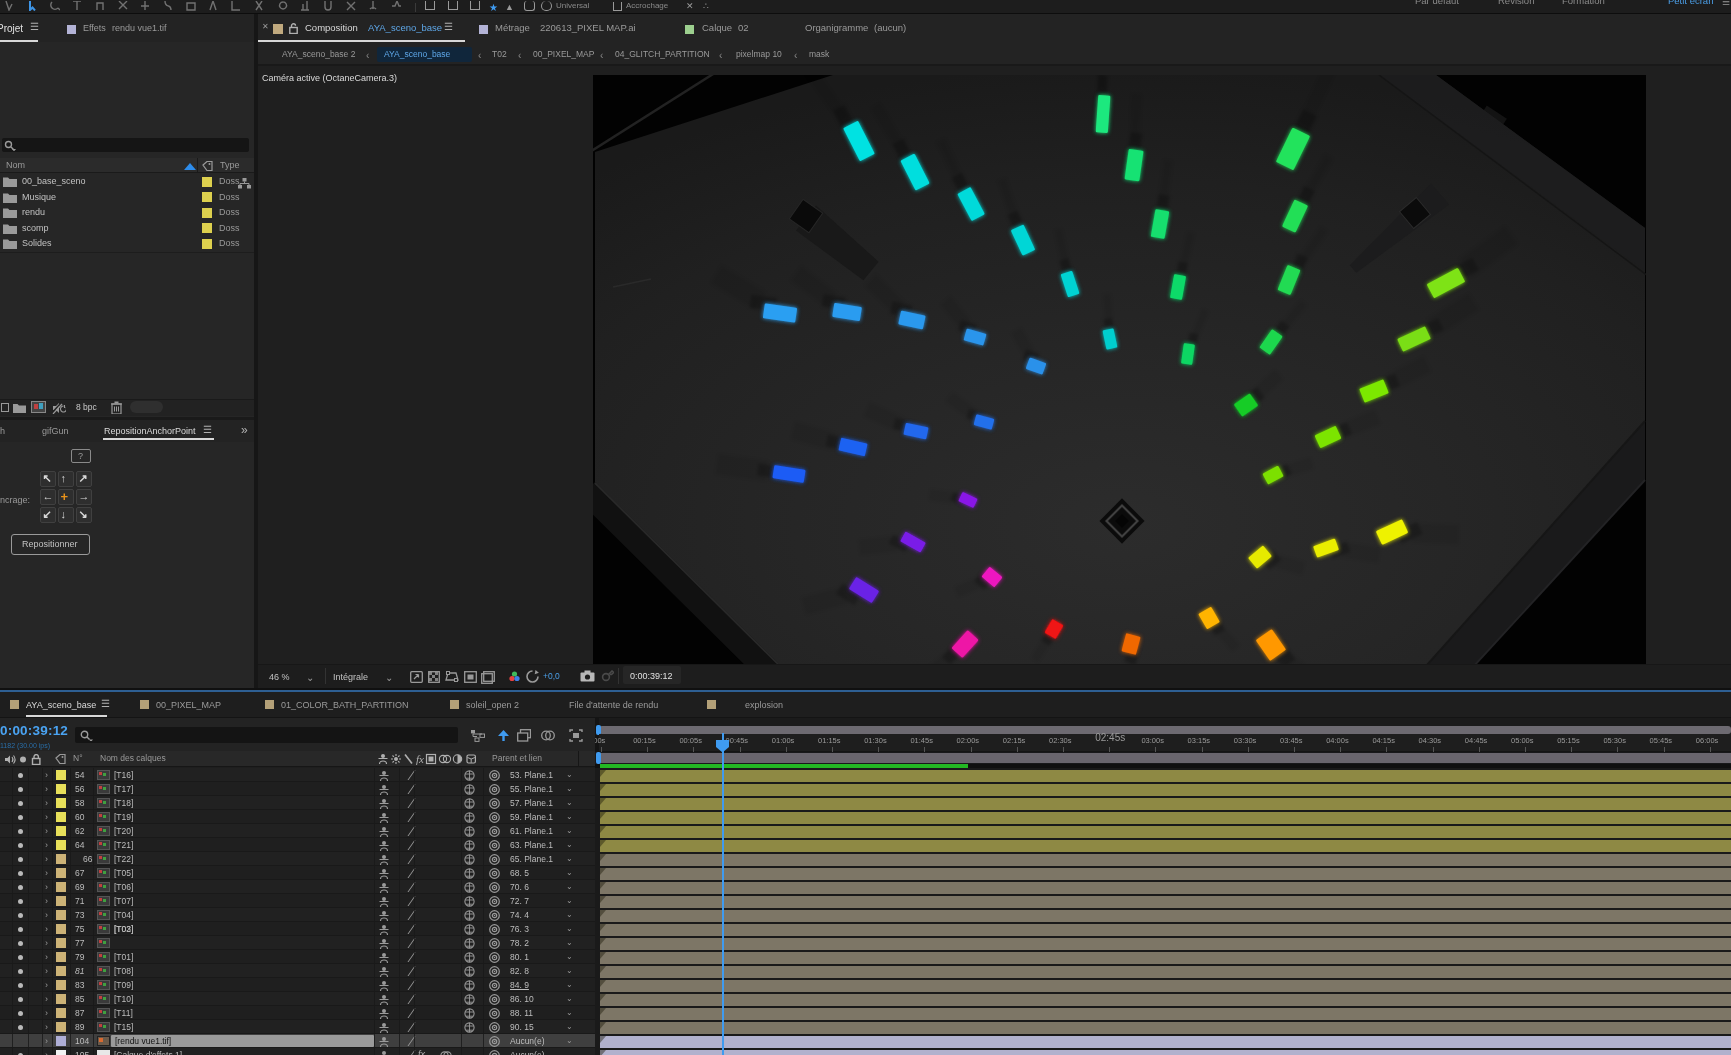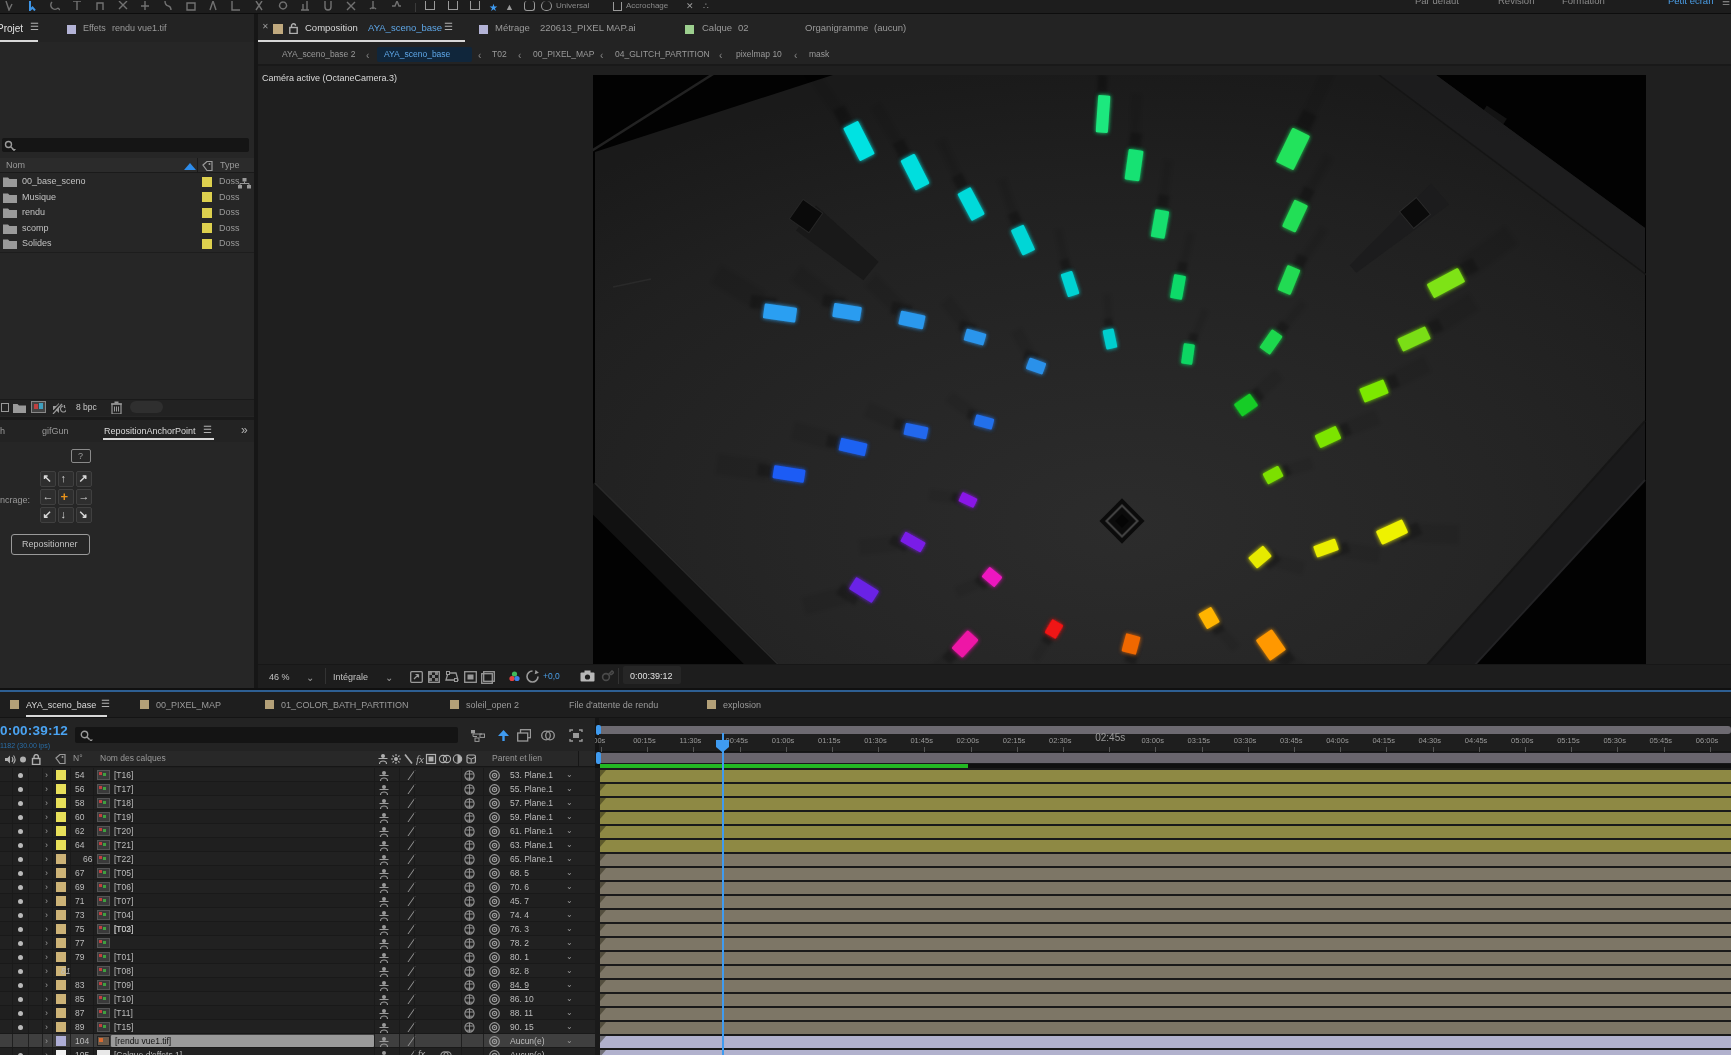--- a/index.html
+++ b/index.html
@@ -473,21 +473,21 @@
 <div class="abs" style="left:10px;top:700px;width:9px;height:9px;background:#b3a078"></div>
 <div class="abs t w9" style="left:26px;top:700px;">AYA_sceno_base</div>
 <div class="abs" style="left:140px;top:700px;width:9px;height:9px;background:#b3a078"></div>
 <div class="abs t g9" style="left:156px;top:700px;">00_PIXEL_MAP</div>
 <div class="abs" style="left:265px;top:700px;width:9px;height:9px;background:#b3a078"></div>
 <div class="abs t g9" style="left:281px;top:700px;">01_COLOR_BATH_PARTITION</div>
 <div class="abs" style="left:450px;top:700px;width:9px;height:9px;background:#b3a078"></div>
 <div class="abs t g9" style="left:466px;top:700px;">soleil_open 2</div>
 <div class="abs t g9" style="left:569px;top:700px;">File d'attente de rendu</div>
 <div class="abs" style="left:707px;top:700px;width:9px;height:9px;background:#b3a078"></div>
-<div class="abs t g9" style="left:723px;top:700px;">explosion</div>
+<div class="abs t g9" style="left:745px;top:700px;">explosion</div>
 <div class="abs t " style="left:101px;top:698px;color:#b0b0b0;font-size:10px">☰</div>
 <div class="abs" style="left:26px;top:715px;width:81px;height:2px;background:#d8d8d8"></div>
 <div class="abs" style="left:0px;top:717px;width:1731px;height:1px;background:#141414"></div>
 <div class="abs" style="left:0px;top:718px;width:595px;height:33px;background:#232323"></div>
 <div class="abs t " style="left:0px;top:723px;color:#4aa3f2;font-size:13.5px;font-weight:bold;letter-spacing:0.2px">0:00:39:12</div>
 <div class="abs t " style="left:0px;top:742px;color:#2a6ea8;font-size:7px">1182 (30.00 ips)</div>
 <div class="abs" style="left:75px;top:727px;width:383px;height:16px;background:#141414;border-radius:2px"></div>
 <svg class="abs" style="left:80px;top:730px" width="13" height="11" viewBox="0 0 13 11">
     <circle cx="4.5" cy="4.5" r="3.2" fill="none" stroke="#9a9a9a" stroke-width="1.4"></circle>
     <line x1="7" y1="7" x2="9.5" y2="9.5" stroke="#9a9a9a" stroke-width="1.4"></line>
@@ -887,21 +887,21 @@
 <div class="abs" style="left:404px;top:896px;width:8px;height:10px;border-right:1.6px solid #9a9a9a;transform:skewX(-35deg)"></div>
 <svg class="abs" style="left:464px;top:896px" width="11" height="11" viewBox="0 0 11 11">
     <circle cx="5.5" cy="5.5" r="4.6" fill="none" stroke="#9a9a9a" stroke-width="1.1"></circle>
     <path d="M1.2 4 h8.6 M5.5 1 v9 M2 8.2 h7" stroke="#9a9a9a" stroke-width="0.9" fill="none"></path>
   </svg>
 <svg class="abs" style="left:489px;top:896px" width="11" height="11" viewBox="0 0 11 11">
     <circle cx="5.5" cy="5.5" r="4.8" fill="none" stroke="#9a9a9a" stroke-width="1.2"></circle>
     <circle cx="5.5" cy="5.5" r="2.2" fill="none" stroke="#9a9a9a" stroke-width="1.2"></circle>
     <circle cx="5.5" cy="5.5" r="0.8" fill="#9a9a9a"></circle>
   </svg>
-<div class="abs t lt85" style="left:510px;top:896.5px;">45. 7</div>
+<div class="abs t lt85" style="left:510px;top:896.5px;">72. 7</div>
 <div class="abs t " style="left:566px;top:896px;color:#9a9a9a;font-size:8px">⌄</div>
 <div class="abs" style="left:12px;top:894px;width:1px;height:14px;background:#191919;opacity:.8"></div>
 <div class="abs" style="left:28px;top:894px;width:1px;height:14px;background:#191919;opacity:.8"></div>
 <div class="abs" style="left:42px;top:894px;width:1px;height:14px;background:#191919;opacity:.8"></div>
 <div class="abs" style="left:52px;top:894px;width:1px;height:14px;background:#191919;opacity:.8"></div>
 <div class="abs" style="left:70px;top:894px;width:1px;height:14px;background:#191919;opacity:.8"></div>
 <div class="abs" style="left:93px;top:894px;width:1px;height:14px;background:#191919;opacity:.8"></div>
 <div class="abs" style="left:374px;top:894px;width:1px;height:14px;background:#191919;opacity:.8"></div>
 <div class="abs" style="left:399px;top:894px;width:1px;height:14px;background:#191919;opacity:.8"></div>
 <div class="abs" style="left:414px;top:894px;width:1px;height:14px;background:#191919;opacity:.8"></div>
@@ -1048,21 +1048,21 @@
 <div class="abs" style="left:93px;top:950px;width:1px;height:14px;background:#191919;opacity:.8"></div>
 <div class="abs" style="left:374px;top:950px;width:1px;height:14px;background:#191919;opacity:.8"></div>
 <div class="abs" style="left:399px;top:950px;width:1px;height:14px;background:#191919;opacity:.8"></div>
 <div class="abs" style="left:414px;top:950px;width:1px;height:14px;background:#191919;opacity:.8"></div>
 <div class="abs" style="left:461px;top:950px;width:1px;height:14px;background:#191919;opacity:.8"></div>
 <div class="abs" style="left:483px;top:950px;width:1px;height:14px;background:#191919;opacity:.8"></div>
 <div class="abs" style="left:0px;top:964px;width:595px;height:14px;background:#212121;border-bottom:1px solid #191919"></div>
 <div class="abs" style="left:18px;top:968.5px;width:5px;height:5px;background:#b9b9b9;border-radius:50%"></div>
 <div class="abs t " style="left:45px;top:966px;color:#9a9a9a;font-size:9px">›</div>
 <div class="abs" style="left:56px;top:966px;width:10px;height:10px;background:#cdb377"></div>
-<div class="abs t lt85" style="left:61px;top:966.5px;font-style:italic;">81</div>
+<div class="abs t lt85" style="left:75px;top:966.5px;font-style:italic;">81</div>
 <div class="abs" style="left:97px;top:966px;width:13px;height:10px;background:#3a3a3a;border:1px solid #555"></div>
 <div class="abs" style="left:99px;top:968px;width:3px;height:3px;background:#c04040"></div>
 <div class="abs" style="left:103px;top:969px;width:3px;height:3px;background:#40a040"></div>
 <div class="abs t lt85" style="left:114px;top:966.5px;">[T08]</div>
 <svg class="abs" style="left:379px;top:966px" width="10" height="11" viewBox="0 0 10 11">
     <circle cx="5" cy="3" r="2" fill="#9a9a9a"></circle>
     <path d="M1.5 11 C1.5 7 8.5 7 8.5 11 M0.5 5.5 h9" stroke="#9a9a9a" fill="none" stroke-width="1.2"></path>
   </svg>
 <div class="abs" style="left:404px;top:966px;width:8px;height:10px;border-right:1.6px solid #9a9a9a;transform:skewX(-35deg)"></div>
 <svg class="abs" style="left:464px;top:966px" width="11" height="11" viewBox="0 0 11 11">
@@ -1300,21 +1300,21 @@
 <div class="abs" style="left:595px;top:718px;width:1136px;height:337px;overflow:hidden">
     <div class="abs" style="left:0px;top:0px;width:1136px;height:337px;background:#1b1b1b"></div>
     <div class="abs" style="left:0px;top:0px;width:4px;height:337px;background:#141414"></div>
     <div class="abs" style="left:4px;top:8px;width:1132px;height:8px;background:#6d6a71;border-radius:3px"></div>
     <div class="abs" style="left:1px;top:7px;width:5px;height:10px;background:#3f9bf0;border-radius:2px"></div>
     <div class="abs" style="left:4px;top:16px;width:1132px;height:18px;background:#1e1e1e;border-bottom:1px solid #141414"></div>
     <div class="abs t" style="left:-8.0px;top:19px;color:#9a9a9a;font-size:7.5px">0:00s</div>
     <div class="abs" style="left:6.0px;top:29px;width:1px;height:5px;background:#555"></div>
     <div class="abs t" style="left:38.200000000000045px;top:19px;color:#9a9a9a;font-size:7.5px">00:15s</div>
     <div class="abs" style="left:52.200000000000045px;top:29px;width:1px;height:5px;background:#555"></div>
-    <div class="abs t" style="left:84.39999999999998px;top:19px;color:#9a9a9a;font-size:7.5px">11:30s</div>
+    <div class="abs t" style="left:84.39999999999998px;top:19px;color:#9a9a9a;font-size:7.5px">00:05s</div>
     <div class="abs" style="left:98.39999999999998px;top:29px;width:1px;height:5px;background:#555"></div>
     <div class="abs t" style="left:130.60000000000002px;top:19px;color:#9a9a9a;font-size:7.5px">00:45s</div>
     <div class="abs" style="left:144.60000000000002px;top:29px;width:1px;height:5px;background:#555"></div>
     <div class="abs t" style="left:176.79999999999995px;top:19px;color:#9a9a9a;font-size:7.5px">01:00s</div>
     <div class="abs" style="left:190.79999999999995px;top:29px;width:1px;height:5px;background:#555"></div>
     <div class="abs t" style="left:223.0px;top:19px;color:#9a9a9a;font-size:7.5px">01:15s</div>
     <div class="abs" style="left:237.0px;top:29px;width:1px;height:5px;background:#555"></div>
     <div class="abs t" style="left:269.20000000000005px;top:19px;color:#9a9a9a;font-size:7.5px">01:30s</div>
     <div class="abs" style="left:283.20000000000005px;top:29px;width:1px;height:5px;background:#555"></div>
     <div class="abs t" style="left:315.4000000000001px;top:19px;color:#9a9a9a;font-size:7.5px">01:45s</div>

